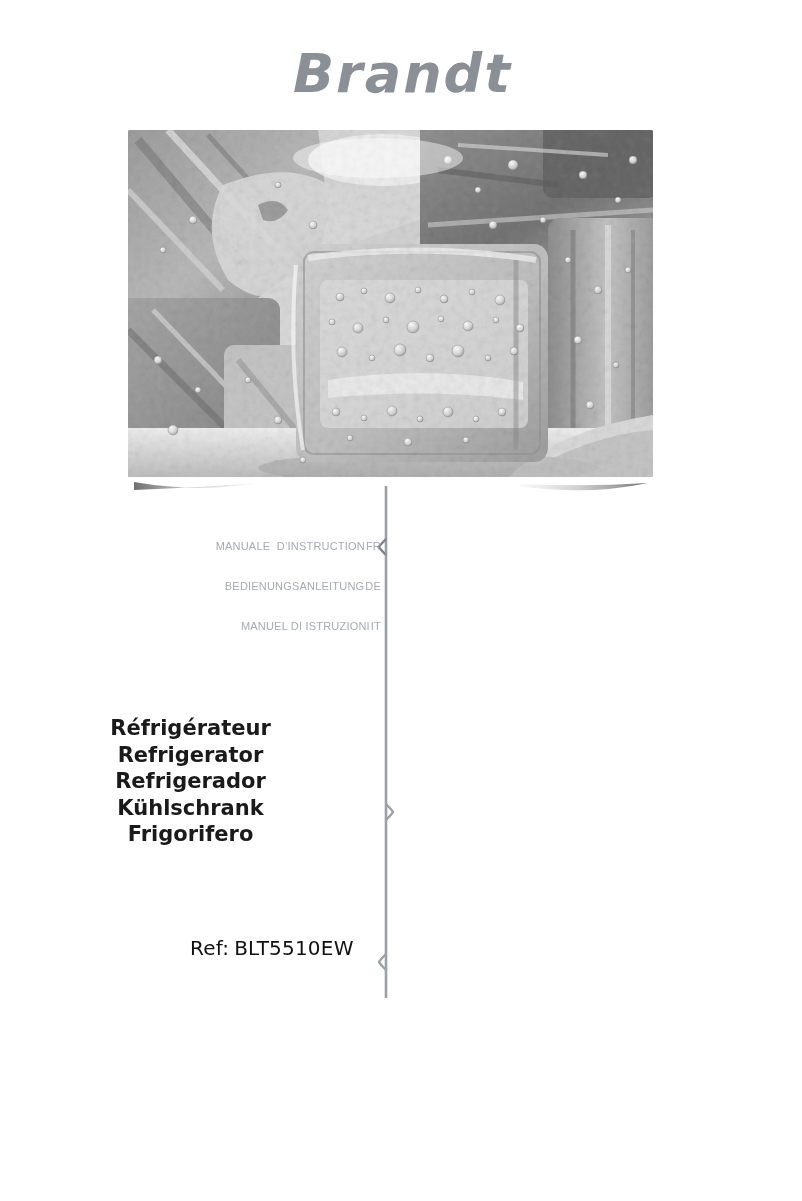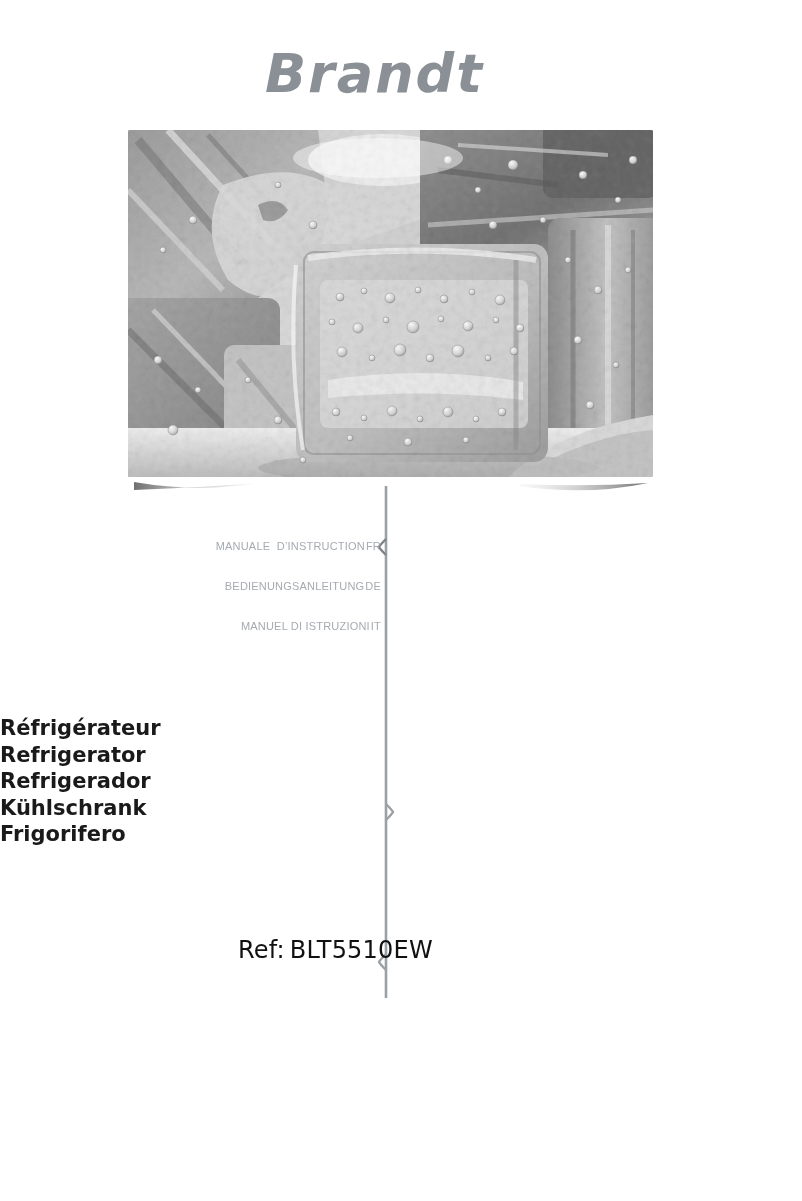--- a/index.html
+++ b/index.html
@@ -7,21 +7,21 @@
     width: 802px; height: 1201px;
     background: #ffffff;
     position: relative;
     overflow: hidden;
     font-family: "DejaVu Sans", sans-serif;
   }
   .page { position: absolute; inset: 0; width: 802px; height: 1201px; }
 
   .logo {
     position: absolute;
-    left: 112px; top: 46px; width: 525px;
+    left: 140px; top: 46px; width: 525px;
     text-align: center;
     font-family: "DejaVu Sans", sans-serif;
     font-style: italic;
     font-weight: bold;
     font-size: 54px;
     letter-spacing: 2px;
     color: #8a9096;
     line-height: 56px;
   }
 
@@ -58,36 +58,35 @@
     letter-spacing: 0.2px;
     color: #a6abb1;
     white-space: pre;
   }
   .languages .lang-code { margin-left: 1px; }
 
   .products {
     position: absolute;
     left: 0; top: 715px;
     width: 381px;
-    text-align: left;
+    text-align: center;
     font-family: "DejaVu Sans", sans-serif;
     font-weight: bold;
     font-size: 21px;
     line-height: 26.5px;
     color: #1a1a1a;
   }
 
   .reference {
     position: absolute;
     left: 190px; top: 936px;
     font-family: "DejaVu Sans", sans-serif;
-    font-size: 24px;
+    font-size: 20px;
     color: #111111;
     letter-spacing: 0.2px;
-    margin-left: 48px;
   }
   .reference .ref-value { margin-left: 5px; }
 </style>
 </head>
 <body>
 
 <div class="page">
 
   <div class="logo">Brandt</div>
 

